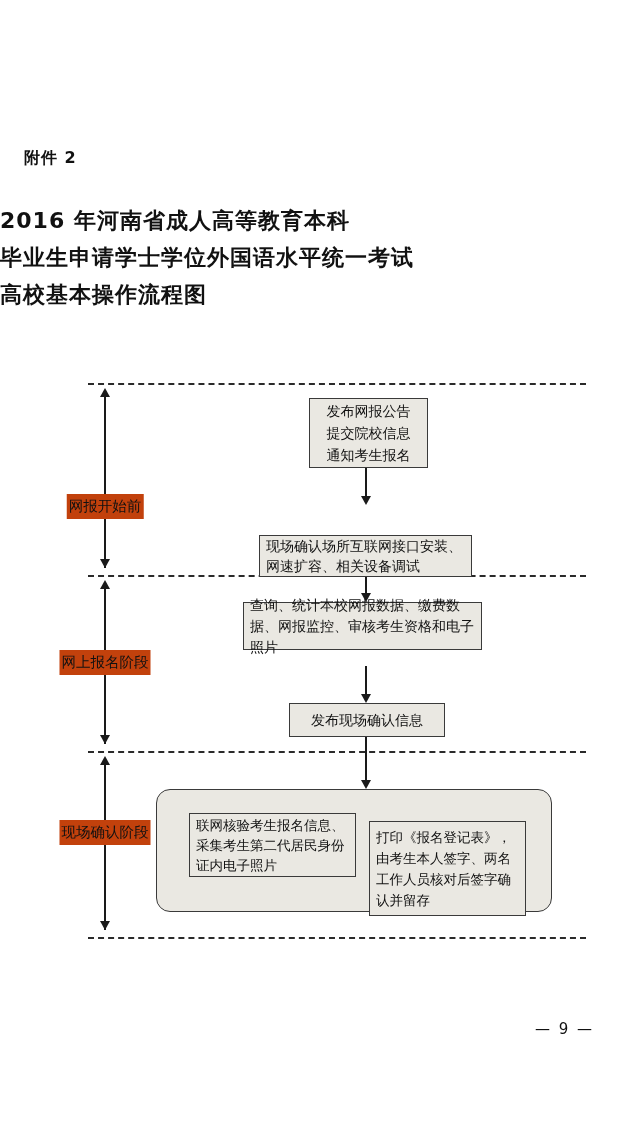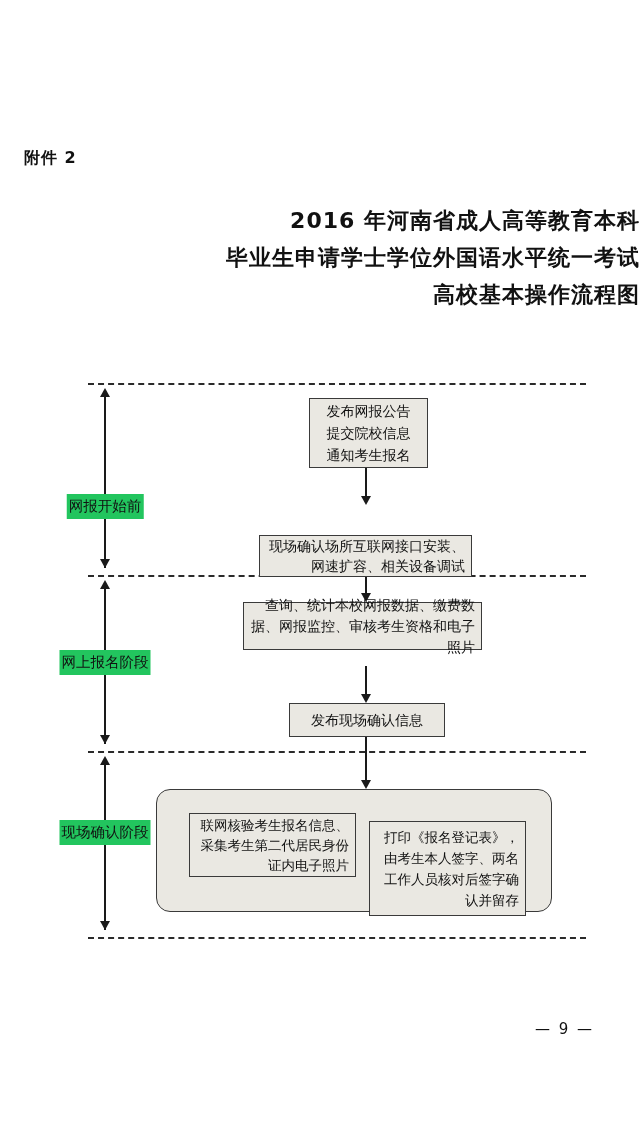--- a/index.html
+++ b/index.html
@@ -1,47 +1,47 @@
 <!DOCTYPE html>
 <html><head>
 <meta charset="utf-8">
 <style>
   html,body{margin:0;padding:0;background:#ffffff;}
   .page{
     position:relative;width:640px;height:1139px;margin:0 auto;background:#ffffff;
     font-family:"DejaVu Sans","Liberation Sans",sans-serif;color:#111;overflow:hidden;
   }
   .attachment{position:absolute;left:24px;top:130px;font-size:16px;font-weight:bold;letter-spacing:1px;margin-top:18px;}
-  .title{position:absolute;left:0;right:0;top:202px;text-align:right;font-size:22px;font-weight:bold;line-height:37px;letter-spacing:1px;}
+  .title{position:absolute;left:0;right:0;top:202px;text-align:left;font-size:22px;font-weight:bold;line-height:37px;letter-spacing:1px;}
   .pagenum{position:absolute;right:46px;top:1020px;font-size:15px;letter-spacing:2px;}
 
   
   .dash{position:absolute;left:88px;width:498px;height:0;border-top:2px dashed #2a2a2a;}
   .d1{top:383px}.d2{top:575px}.d3{top:751px}.d4{top:937px}
 
   
   .vline{position:absolute;width:2px;background:#1a1a1a;}
   .flowline{left:365px;}
   .phaseline{left:104px;}
   .ahd{position:absolute;width:0;height:0;border-left:5px solid transparent;border-right:5px solid transparent;border-top:9px solid #1a1a1a;}
   .ahu{position:absolute;width:0;height:0;border-left:5px solid transparent;border-right:5px solid transparent;border-bottom:9px solid #1a1a1a;}
   .flowah{left:361px;}
   .phaseah{left:100px;}
 
   
   .phase-label{
     position:absolute;left:105px;transform:translateX(-50%);
-    background:#22c55e;padding:3px 2px;font-size:14.5px;white-space:nowrap;
+    background:#c2410c;padding:3px 2px;font-size:14.5px;white-space:nowrap;
   }
   .pl1{top:494px}.pl2{top:650px}.pl3{top:820px}
 
   
   .box{
     position:absolute;box-sizing:border-box;border:1.5px solid #3a3a3a;background:#eae8e2;
-    font-size:14px;line-height:21px;text-align:right;
+    font-size:14px;line-height:21px;text-align:left;
     display:flex;align-items:center;justify-content:center;padding:16px 6px;
   }
   .pre{white-space:pre-line;}
   .n1{left:309px;top:398px;width:119px;height:70px;line-height:22px;}
   .n2{left:259px;top:535px;width:213px;height:42px;line-height:20px;}
   .n3{left:243px;top:602px;width:239px;height:48px;}
   .n4{left:289px;top:703px;width:156px;height:25px;line-height:20px;}
   .bigbox{position:absolute;left:156px;top:789px;width:396px;height:123px;box-sizing:border-box;
     border:1.5px solid #3a3a3a;background:#eae8e2;border-radius:14px;}
   .nL{left:189px;top:813px;width:167px;height:64px;font-size:13.5px;line-height:20px;}

